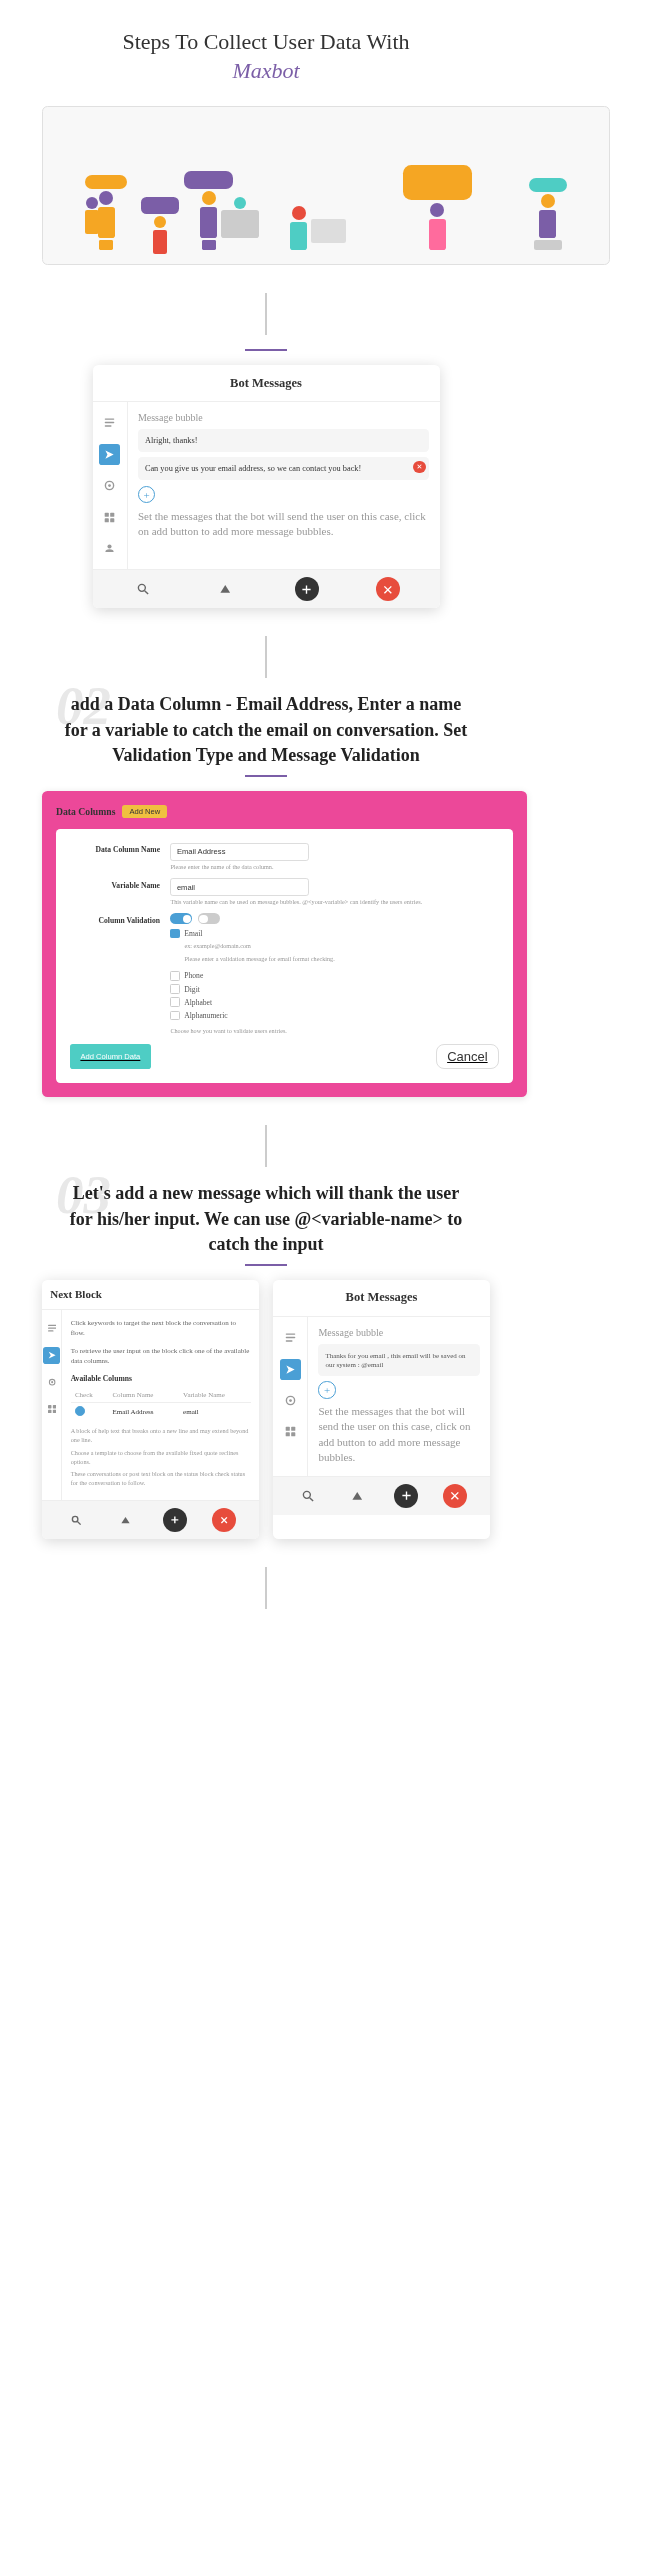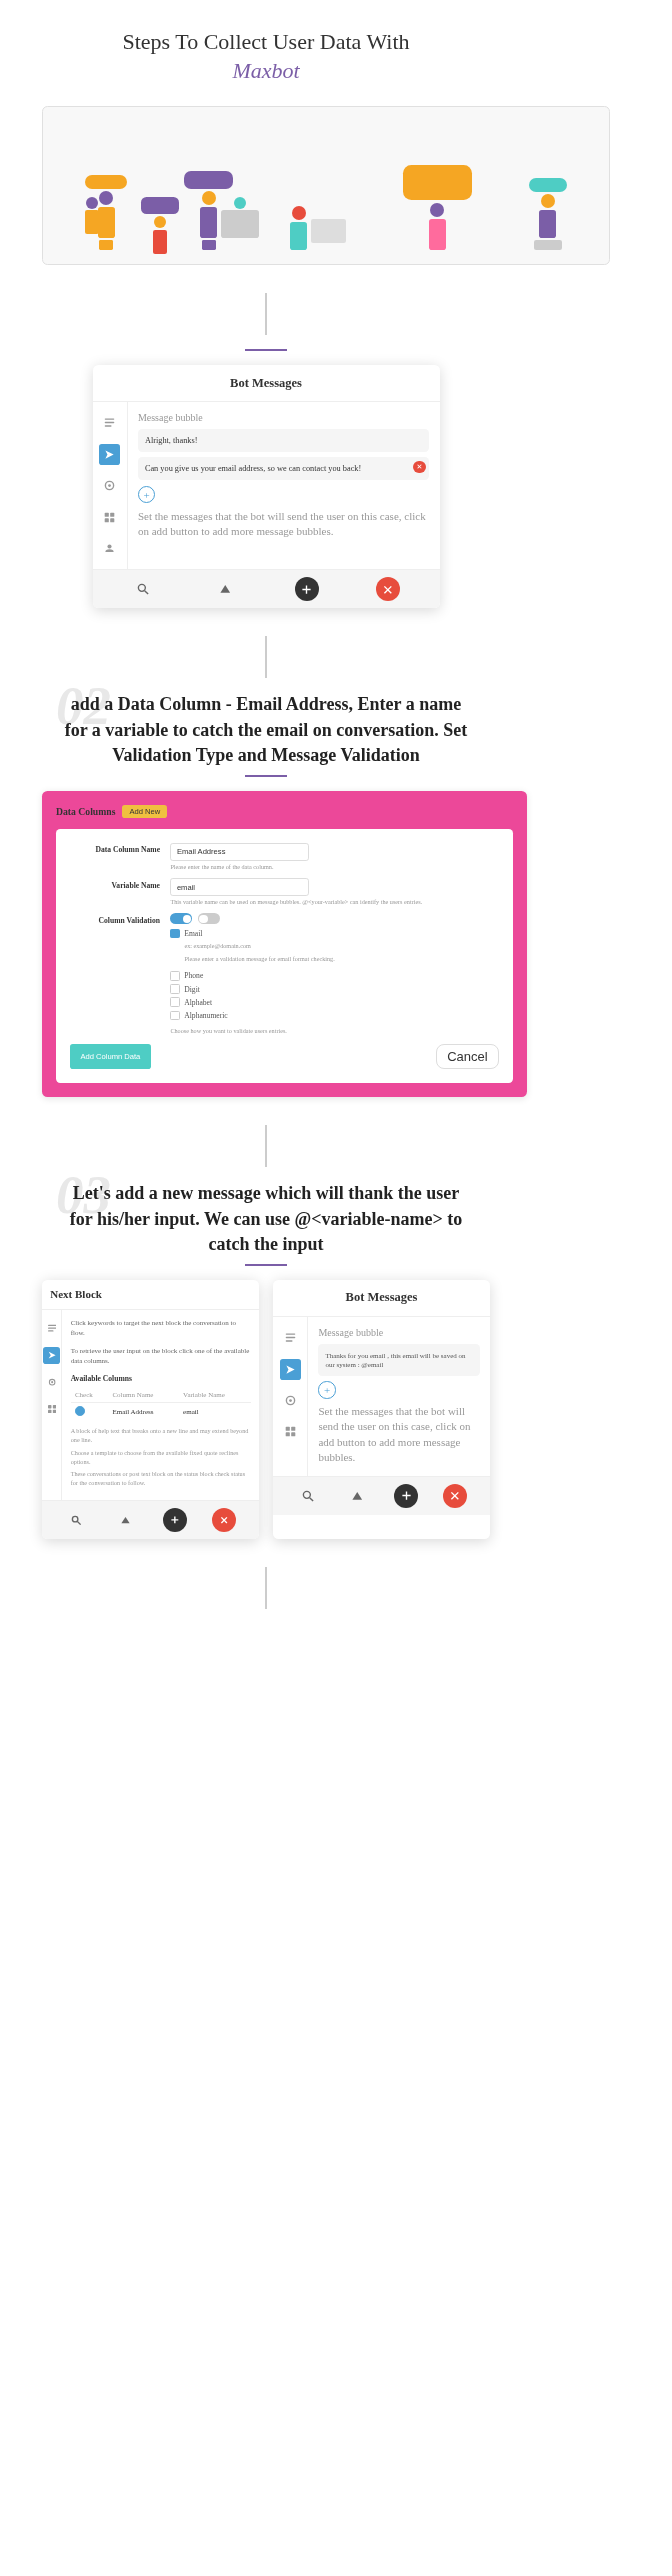--- a/index.html
+++ b/index.html
@@ -386,20 +386,21 @@
     }
     .dc-checkbox.checked {
       background: #4a9fd5;
       border-color: #4a9fd5;
     }
 
     .dc-footer {
       display: flex;
       justify-content: space-between;
       margin-top: 10.4px;
+      text-decoration: underline;
     }
 
     .dc-btn-add {
       background: #4ecdc4;
       color: white;
       border: none;
       border-radius: 2.8px;
       padding: 4.2px 10.4px;
       font-size: 7.6px;
       cursor: pointer;

